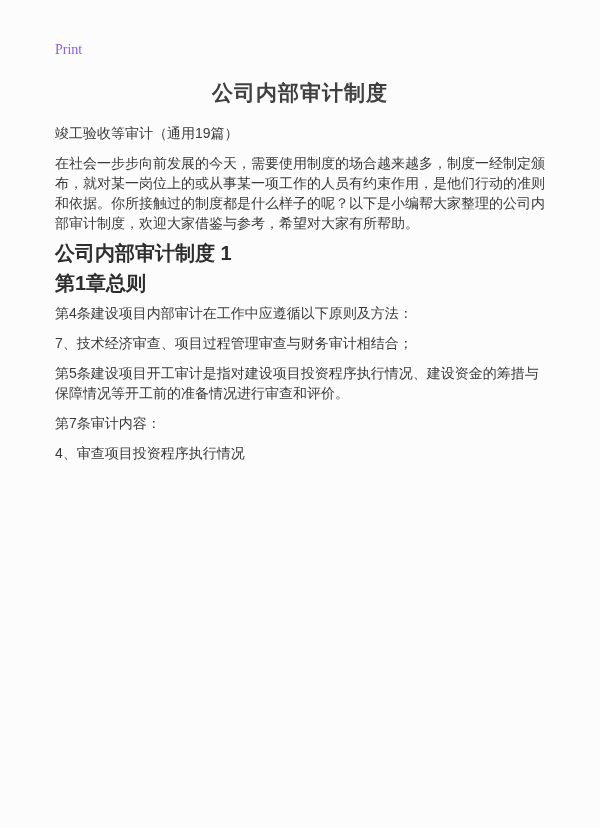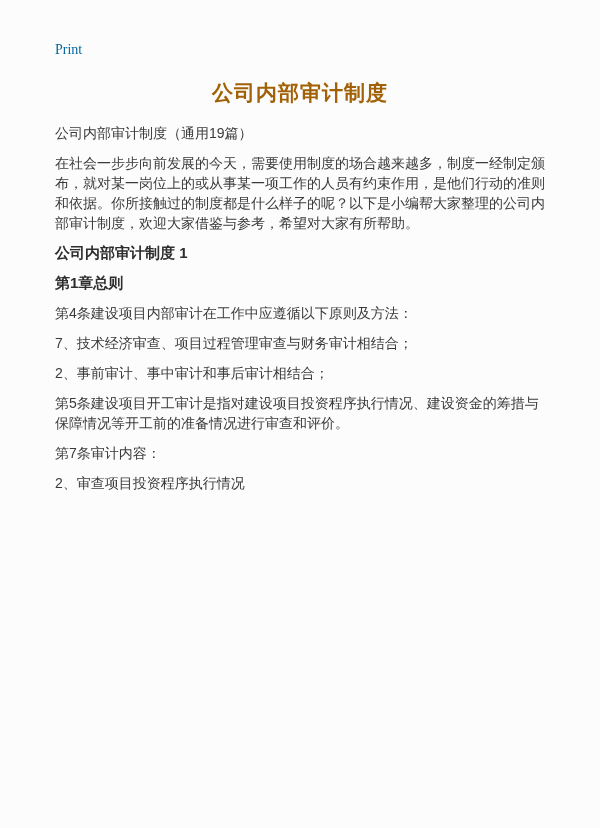--- a/index.html
+++ b/index.html
@@ -16,76 +16,75 @@
     background: #fcfcfc;
     overflow: hidden;
     font-family: "Liberation Sans", sans-serif;
     color: #3a3a3a;
   }
   .print-link {
     display: inline-block;
     font-family: "Liberation Serif", serif;
     font-size: 14px;
     line-height: 17px;
-    color: #0369a1;
+    color: #8b5cf6;
     cursor: pointer;
   }
   .doc-title {
     margin: 22px 0 17px 0;
     text-align: center;
     font-size: 21px;
     line-height: 26px;
     font-weight: bold;
-    color: #a16207;
+    color: #404040;
     letter-spacing: 1px;
   }
   .para {
     margin: 0 0 10px 0;
     font-size: 14px;
     line-height: 20px;
     color: #3a3a3a;
     word-break: normal;
     overflow-wrap: break-word;
   }
   .heading {
     margin: 0 0 10px 0;
-    font-size: 15px;
+    font-size: 20px;
     line-height: 20px;
     font-weight: bold;
     color: #2e2e2e;
   }
 </style>
 </head>
 <body>
 
 <div class="page">
 
   <span class="print-link">Print</span>
 
   <h1 class="doc-title">公司内部审计制度</h1>
 
-  <p class="para">公司内部审计制度（通用19篇）</p>
+  <p class="para">竣工验收等审计（通用19篇）</p>
 
   <p class="para">在社会一步步向前发展的今天，需要使用制度的场合越来越多，制度一经制定颁布，就对某一岗位上的或从事某一项工作的人员有约束作用，是他们行动的准则和依据。你所接触过的制度都是什么样子的呢？以下是小编帮大家整理的公司内部审计制度，欢迎大家借鉴与参考，希望对大家有所帮助。</p>
 
   <h2 class="heading">公司内部审计制度 1</h2>
 
   <h2 class="heading">第1章总则</h2>
 
 
 
 
   <p class="para">第4条建设项目内部审计在工作中应遵循以下原则及方法：</p>
 
   <p class="para">7、技术经济审查、项目过程管理审查与财务审计相结合；</p>
 
-  <p class="para">2、事前审计、事中审计和事后审计相结合；</p>
 
 
 
   <p class="para">第5条建设项目开工审计是指对建设项目投资程序执行情况、建设资金的筹措与保障情况等开工前的准备情况进行审查和评价。</p>
 
 
   <p class="para">第7条审计内容：</p>
 
-  <p class="para">2、审查项目投资程序执行情况</p>
+  <p class="para">4、审查项目投资程序执行情况</p>
 
 </div>
 
 </body></html>

